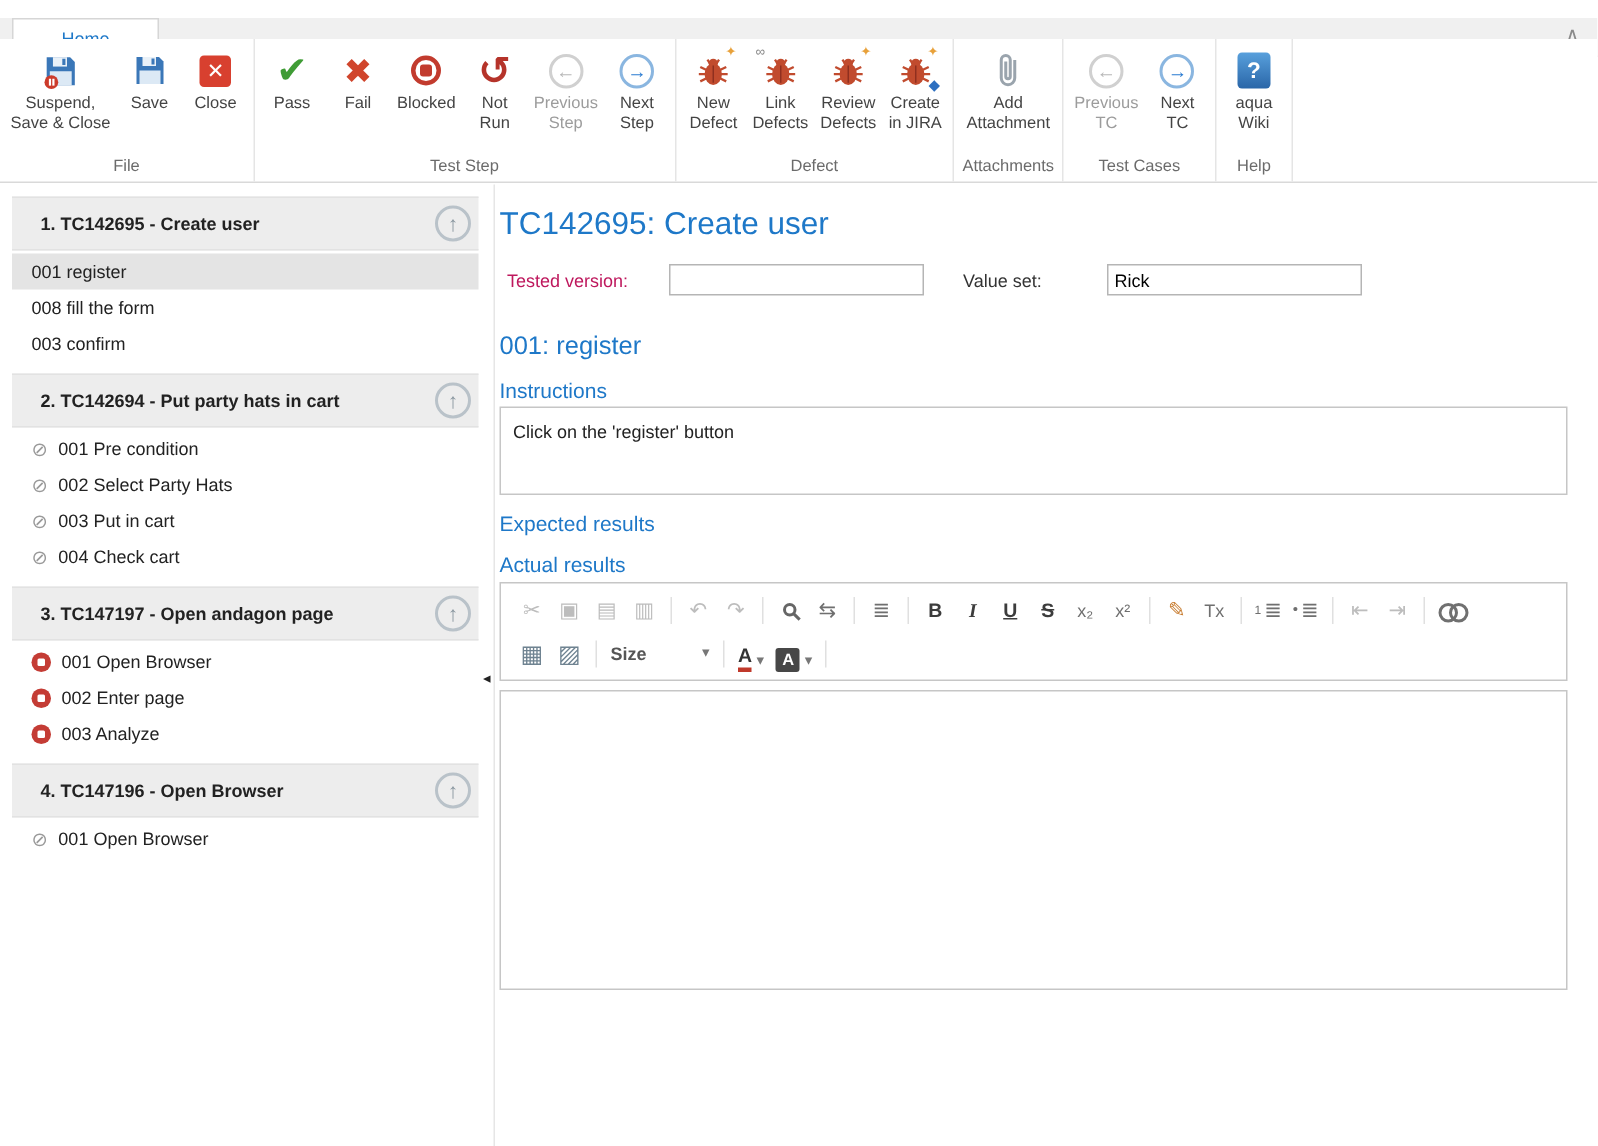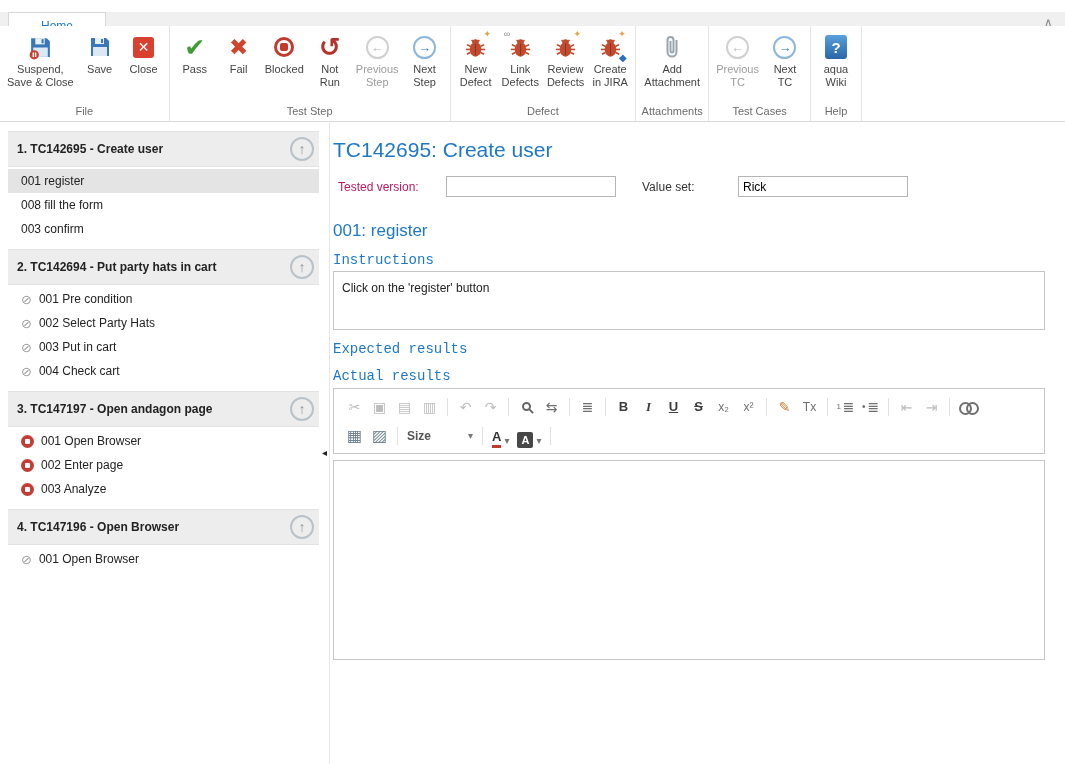--- a/index.html
+++ b/index.html
@@ -40,41 +40,41 @@
   .wikibook { width:22px; height:24px; border-radius:3px; background:linear-gradient(#58a0dc,#2a66a8);
               color:#fff; font-weight:bold; font-size:15px; display:flex; align-items:center; justify-content:center; }
   .badge { position:absolute; font-size:9px; line-height:1; }
   .badge.spark { color:#e8a13a; top:-1px; right:-3px; }
   .badge.linkb { color:#8a8a8a; top:-1px; left:-4px; }
   .badge.jira { color:#2d6fc0; bottom:0; right:-4px; font-size:10px; }
   
   .sidebar { position:absolute; top:123px; left:0; width:330px; bottom:0; background:#fff;
              border-right:1px solid #e6e6e6; padding-top:8px; }
   .tc-header { margin:8px 10px 2px 8px; background:#ededed; height:36px; display:flex; align-items:center;
-               padding:0 34px 0 9px; font-weight:bold; font-size:12px; color:#222; position:relative;
+               padding:0 34px 0 19px; font-weight:bold; font-size:12px; color:#222; position:relative;
                border-top:1px solid #e2e2e2; border-bottom:1px solid #e2e2e2; cursor:default; }
   .tc-header:first-child { margin-top:0; }
   .upcirc { position:absolute; right:5px; top:5px; width:24px; height:24px; border:2px solid #b9c2c9;
             border-radius:50%; color:#8a97a0; display:flex; align-items:center; justify-content:center;
             font-size:14px; font-weight:normal; }
   .step { margin:0 10px 0 8px; height:24px; display:flex; align-items:center; gap:7px;
           padding-left:13px; font-size:12px; color:#222; cursor:default; }
   .step.selected { background:#e4e4e4; }
   .notrun-ic { color:#9a9a9a; font-size:13px; line-height:1; }
   .blocked-ic { width:13px; height:13px; background:#c43c35; border-radius:50%; position:relative; flex:0 0 auto; }
   .blocked-ic::after { content:""; position:absolute; left:4px; top:4px; width:5px; height:5px; background:#fff; border-radius:1px; }
   
   .main { position:absolute; left:331px; top:122px; right:20px; bottom:0; padding:16px 0 0 2px; }
   .pgtitle { color:#1e78c8; font-size:21px; line-height:1.1; margin-bottom:15px; }
   .frow { display:flex; align-items:center; margin-bottom:11px; }
   .flabel { width:113px; padding-left:5px; color:#be185d; }
   .txt { width:170px; height:21px; border:1px solid #b5b5b5; font-family:inherit; font-size:12px; padding:1px 4px; }
   .flabel2 { width:96px; margin-left:26px; color:#333; }
   .steptitle { color:#1e78c8; font-size:17px; margin:24px 0 0 0; }
-  .seclabel { color:#1e78c8; font-size:14px; margin:11px 0 3px 0;font-family:Liberation Mono, monospace; }
+  .seclabel { color:#1e78c8; font-size:14px; margin:11px 0 3px 0; }
   .tbox { border:1px solid #c6c6c6; height:59px; padding:9px 8px; font-size:12px; color:#222; background:#fff; }
   .splitgrip { position:absolute; left:-9px; top:325px; color:#222; font-size:10px; }
   
   .edt { border:1px solid #c6c6c6; padding:3px 8px; margin-top:4px; background:#fff; }
   .edrow { display:flex; align-items:center; height:29px; }
   .eb { min-width:25px; height:24px; display:flex; align-items:center; justify-content:center;
         color:#6f6f6f; font-size:14px; cursor:default; }
   .eb.dis { color:#bdbdbd; }
   .eb.fmt { font-size:13px; color:#3c3c3c; font-weight:bold; width:24px; }
   .eb.it  { font-style:italic; font-family:"Liberation Serif","DejaVu Serif",serif; }

